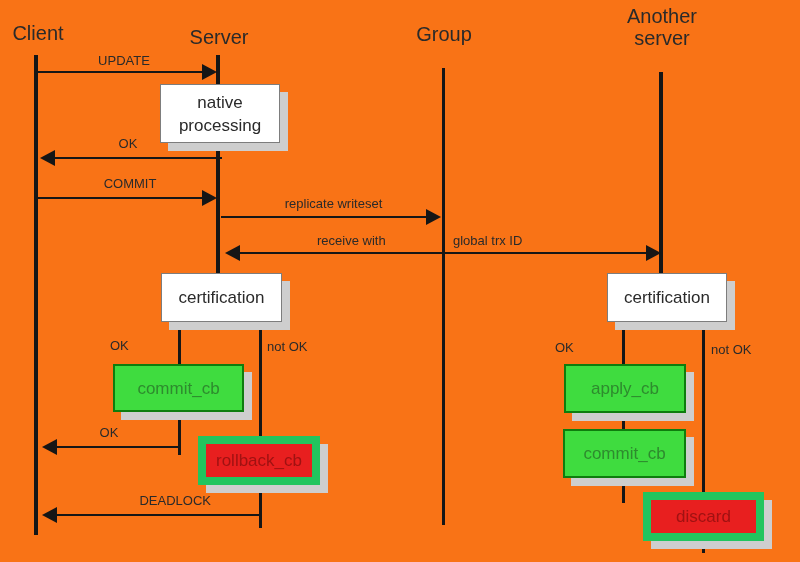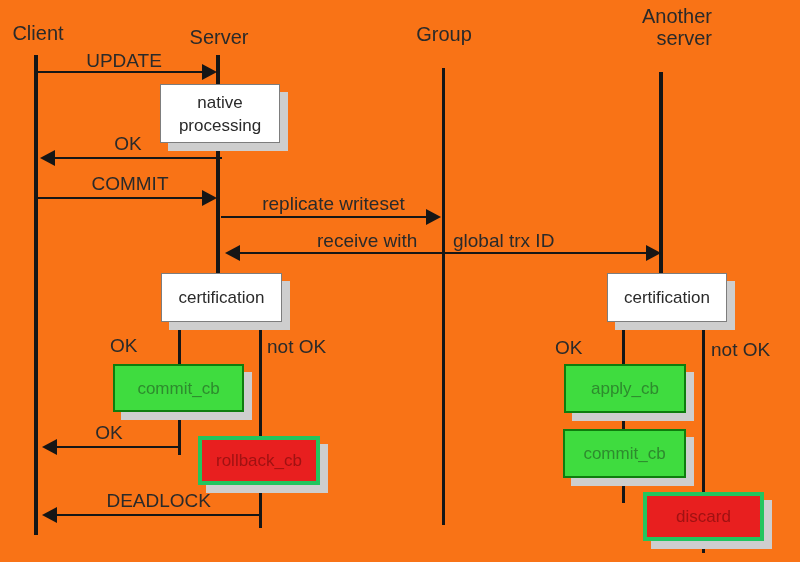--- a/index.html
+++ b/index.html
@@ -11,41 +11,41 @@
   }
   
   .lifeline{position:absolute;background:#161616;}
   
   .arrow{position:absolute;height:2px;background:#161616;}
   .head-r{position:absolute;right:-15px;top:-7px;width:0;height:0;
     border-left:15px solid #161616;border-top:8px solid transparent;border-bottom:8px solid transparent;}
   .head-l{position:absolute;left:-15px;top:-7px;width:0;height:0;
     border-right:15px solid #161616;border-top:8px solid transparent;border-bottom:8px solid transparent;}
   
-  .lbl{position:absolute;font-size:19px;line-height:22px;color:#2a2a2a;white-space:nowrap;}
+  .lbl{position:absolute;font-size:13px;line-height:22px;color:#2a2a2a;white-space:nowrap;}
   .center{text-align:center;}
   .right{text-align:left;}
   .actor{font-size:20px;}
   
   .box{position:absolute;background:#ffffff;border:2px solid #7d7d7d;
     box-shadow:8px 8px 0 #cecece;display:flex;align-items:center;justify-content:center;
     font-size:17px;line-height:23px;text-align:center;box-sizing:border-box;color:#2a2a2a;}
   .box.thin{border-width:1px;}
   .box.green{background:#3fdc3f;border:2px solid #0e7d0e;color:#2e8b2e;}
-  .box.red{background:#e81f1f;border:4px solid #22c55e;color:#a01212;}
+  .box.red{background:#e81f1f;border:8px solid #22c55e;color:#a01212;}
 </style>
 </head>
 <body>
 
 <div id="stage">
 
   <div class="lbl actor center" style="left:6px;top:22px;width:64px;">Client</div>
   <div class="lbl actor center" style="left:169px;top:26px;width:100px;">Server</div>
   <div class="lbl actor center" style="left:394px;top:23px;width:100px;">Group</div>
-  <div class="lbl actor center" style="left:612px;top:5px;width:100px;text-align:right;">
+  <div class="lbl actor center" style="left:612px;top:5px;width:100px;">
     <div>Another</div>
     <div>server</div>
   </div>
 
   <div class="lifeline" style="left:34px;top:55px;width:4px;height:480px;"></div>
   <div class="lifeline" style="left:216px;top:55px;width:4px;height:218px;"></div>
   <div class="lifeline" style="left:442px;top:68px;width:3px;height:457px;"></div>
   <div class="lifeline" style="left:659px;top:72px;width:4px;height:201px;"></div>
 
   <div class="lifeline" style="left:178px;top:322px;width:3px;height:133px;"></div>

